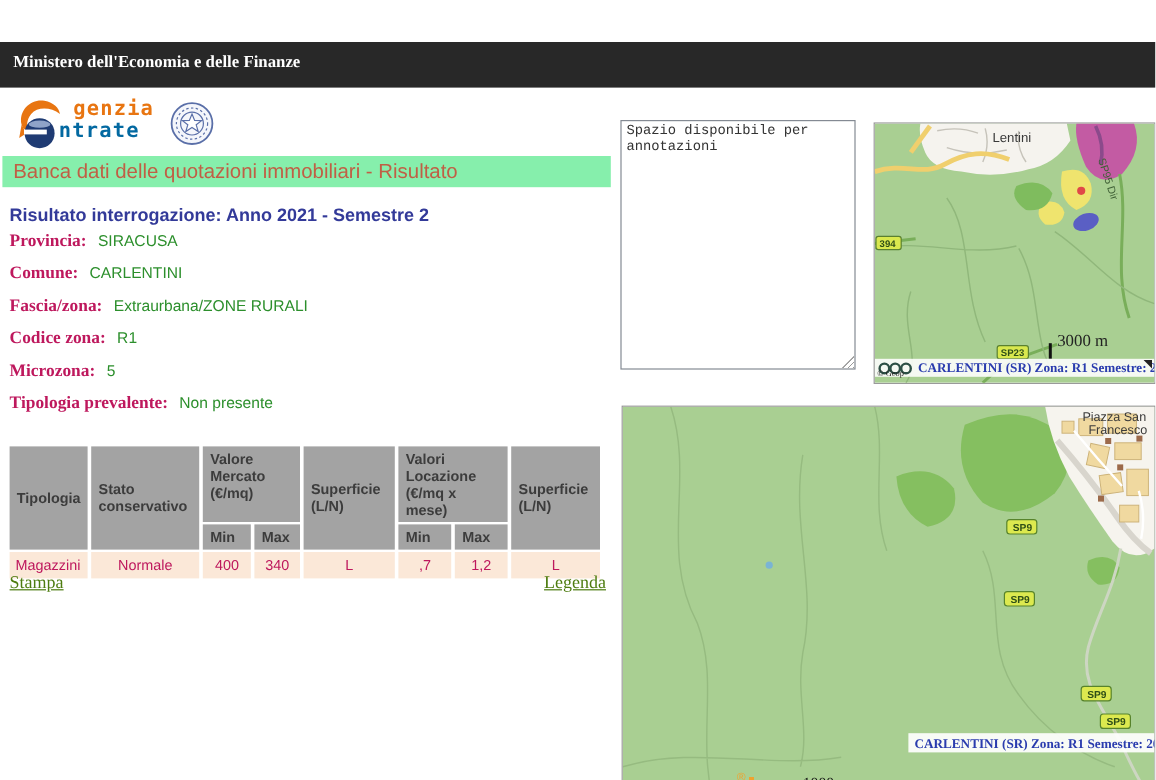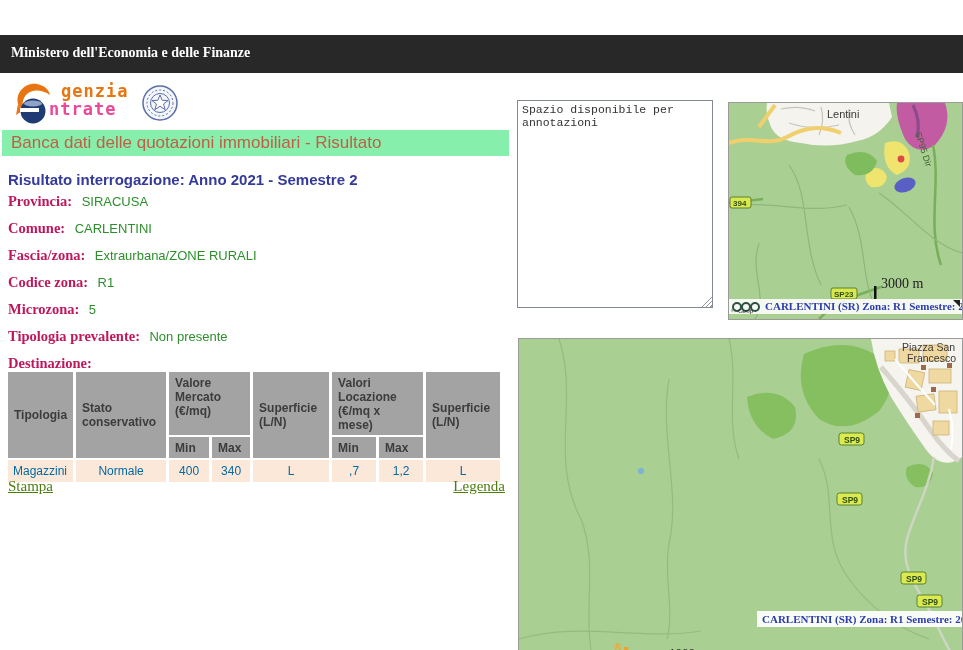--- a/index.html
+++ b/index.html
@@ -10,42 +10,42 @@
   .topbar { position:absolute; left:0; top:0; width:963px; height:38px; background:#282828;
             color:#fff; font-family:"Liberation Serif", serif; font-weight:bold; font-size:14px;
             line-height:36px; padding-left:11px; box-sizing:border-box; }
 
   
   .logo { position:absolute; left:15px; top:46px; width:170px; height:44px; }
   .logo-mark { position:absolute; left:0; top:0; }
   .logo-words { position:absolute; left:34px; top:1px; font-family:"DejaVu Sans Mono", monospace;
                 font-weight:bold; font-size:17px; line-height:18px; letter-spacing:1px; }
   .logo-genzia { display:block; color:#e87511; padding-left:12px; }
-  .logo-ntrate { display:block; color:#ec4899; }
+  .logo-ntrate { display:block; color:#0369a1; }
   .emblem { position:absolute; left:126px; top:2px; }
 
   
   .banner { position:absolute; left:2px; top:95px; width:507px; height:26px; background:#86efac;
             color:#c05f45; font-size:17px; line-height:26px; padding-left:9px; box-sizing:border-box; }
 
   .result-title { position:absolute; left:8px; top:136px; font-size:15px; font-weight:bold; color:#333a99; }
 
   .fields { position:absolute; left:8px; top:157px; width:500px; }
   .field-row { height:18px; margin-bottom:9px; white-space:nowrap; }
   .field-label { font-family:Liberation Serif, serif; font-weight:bold; font-size:14.5px; color:#be185d; }
   .field-value { font-size:13px; color:#2c8f2c; margin-left:5px; }
 
   
   table.qtable { position:absolute; left:5px; top:335px; border-collapse:separate; border-spacing:3px 2px;
                  font-size:12px; table-layout:fixed; }
   table.qtable th { background:#a3a3a3; color:#3c3c3c; font-weight:bold; text-align:left;
                     padding:3px 6px; vertical-align:middle; overflow:hidden; }
   table.qtable th.grp { vertical-align:top; padding-top:4px; }
   table.qtable th.sub { height:15px; }
-  table.qtable td { background:#fbe8d8; color:#0369a1; text-align:center; padding:3px 2px; height:16px; }
+  table.qtable td { background:#fbe8d8; color:#be185d; text-align:center; padding:3px 2px; height:16px; }
   table.qtable td.first { text-align:left; padding-left:5px; }
 
   .links-row { position:absolute; left:8px; top:443px; width:497px; display:flex;
                justify-content:space-between; font-family:"Liberation Serif", serif; font-size:15px; }
   .links-row a { color:#4d7c0f; text-decoration:underline; cursor:pointer; }
 
   
   .annotations { position:absolute; left:517px; top:65px; width:196px; height:208px; box-sizing:border-box;
                  border:1px solid #848a93; background:#fff; font-family:"Liberation Mono", monospace;
                  font-size:11.5px; line-height:13px; color:#333; padding:2px 4px; resize:none; overflow:hidden; }
@@ -111,24 +111,20 @@
       <span class="field-label">Codice zona:</span>
       <span class="field-value">R1</span>
     </div>
     <div class="field-row">
       <span class="field-label">Microzona:</span>
       <span class="field-value">5</span>
     </div>
     <div class="field-row">
       <span class="field-label">Tipologia prevalente:</span>
       <span class="field-value">Non presente</span>
-    </div>
-    <div class="field-row">
-      <span class="field-label">Destinazione:</span>
-      <span class="field-value"></span>
     </div>
   </div>
 
   <table class="qtable">
     <colgroup>
       <col style="width:62px">
         <col style="width:90px">
         <col style="width:40px">
         <col style="width:38px">
       <col style="width:76px">

